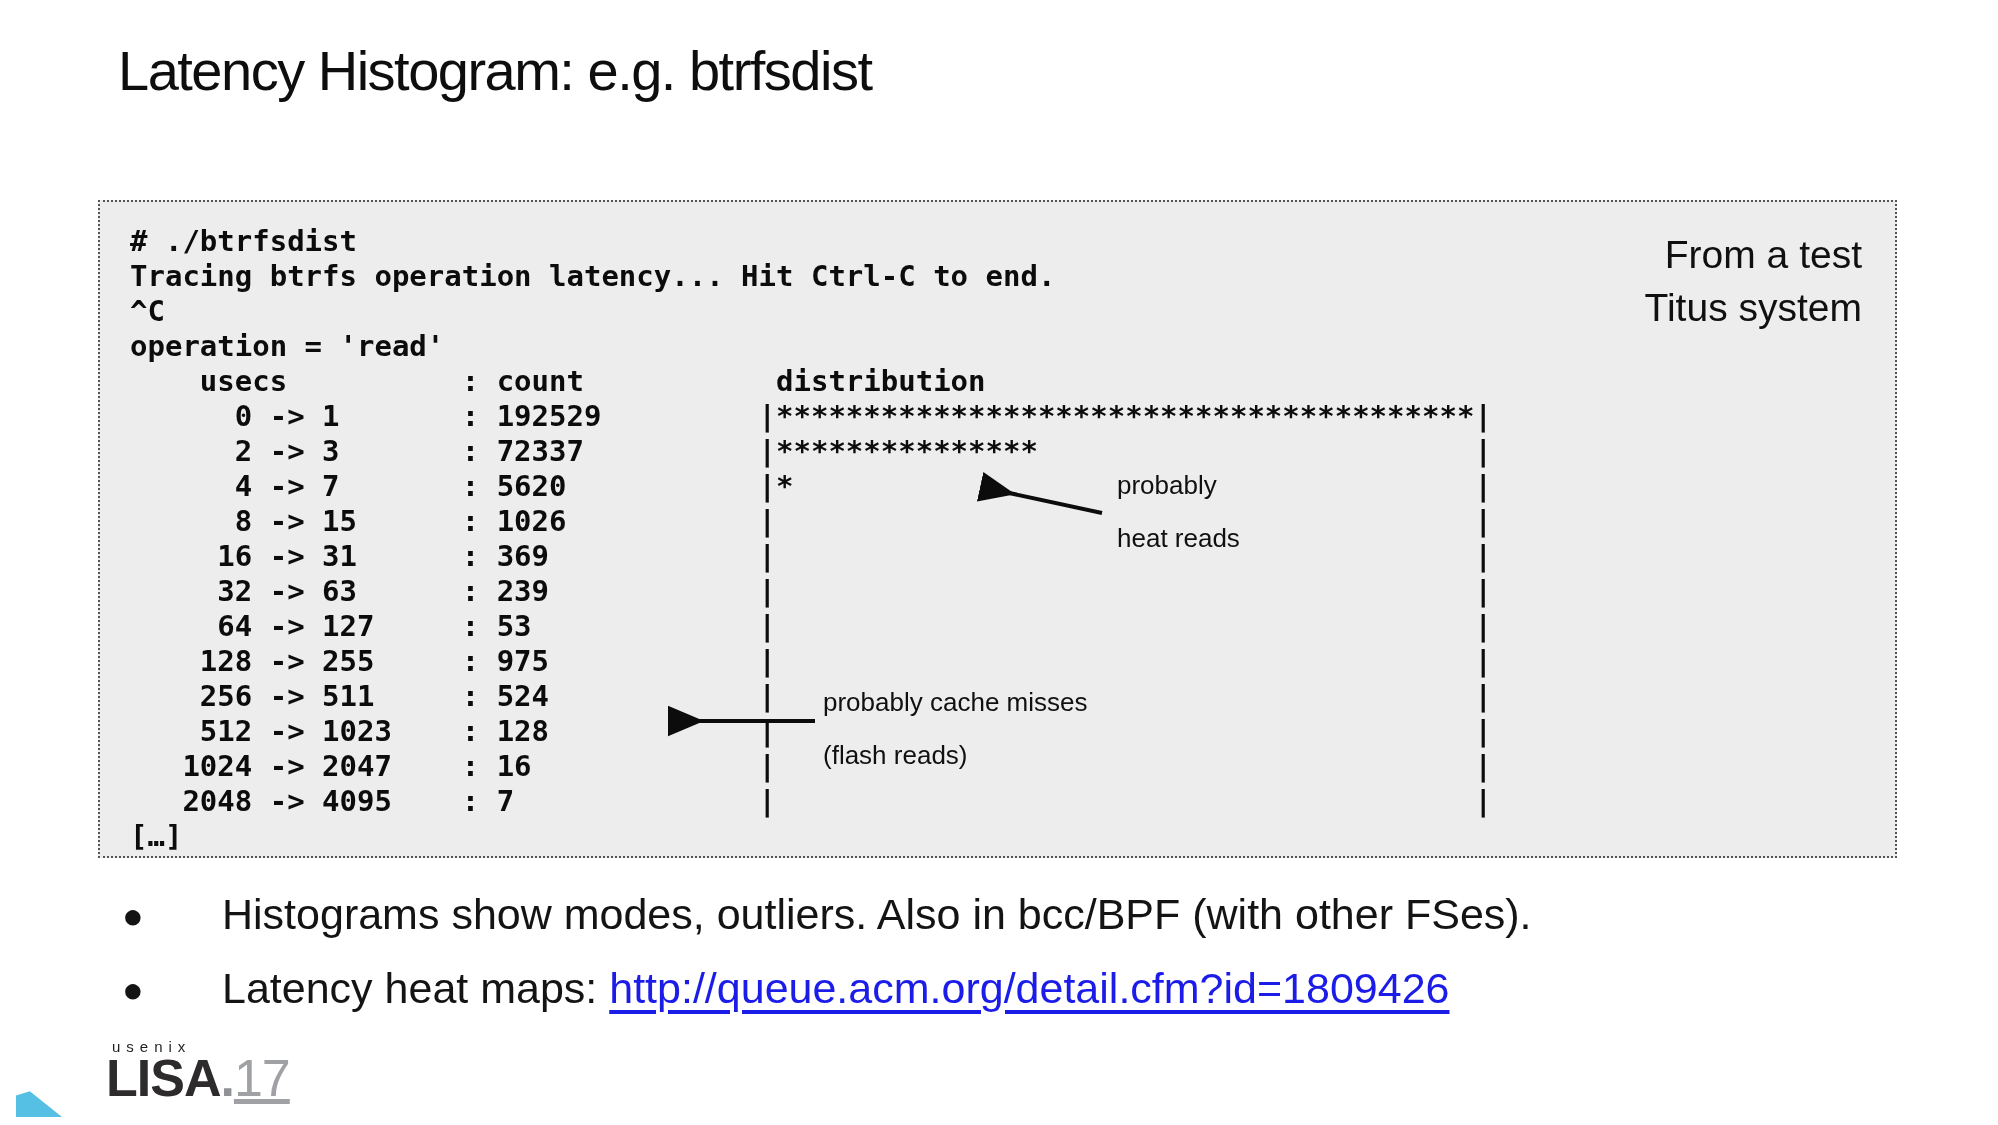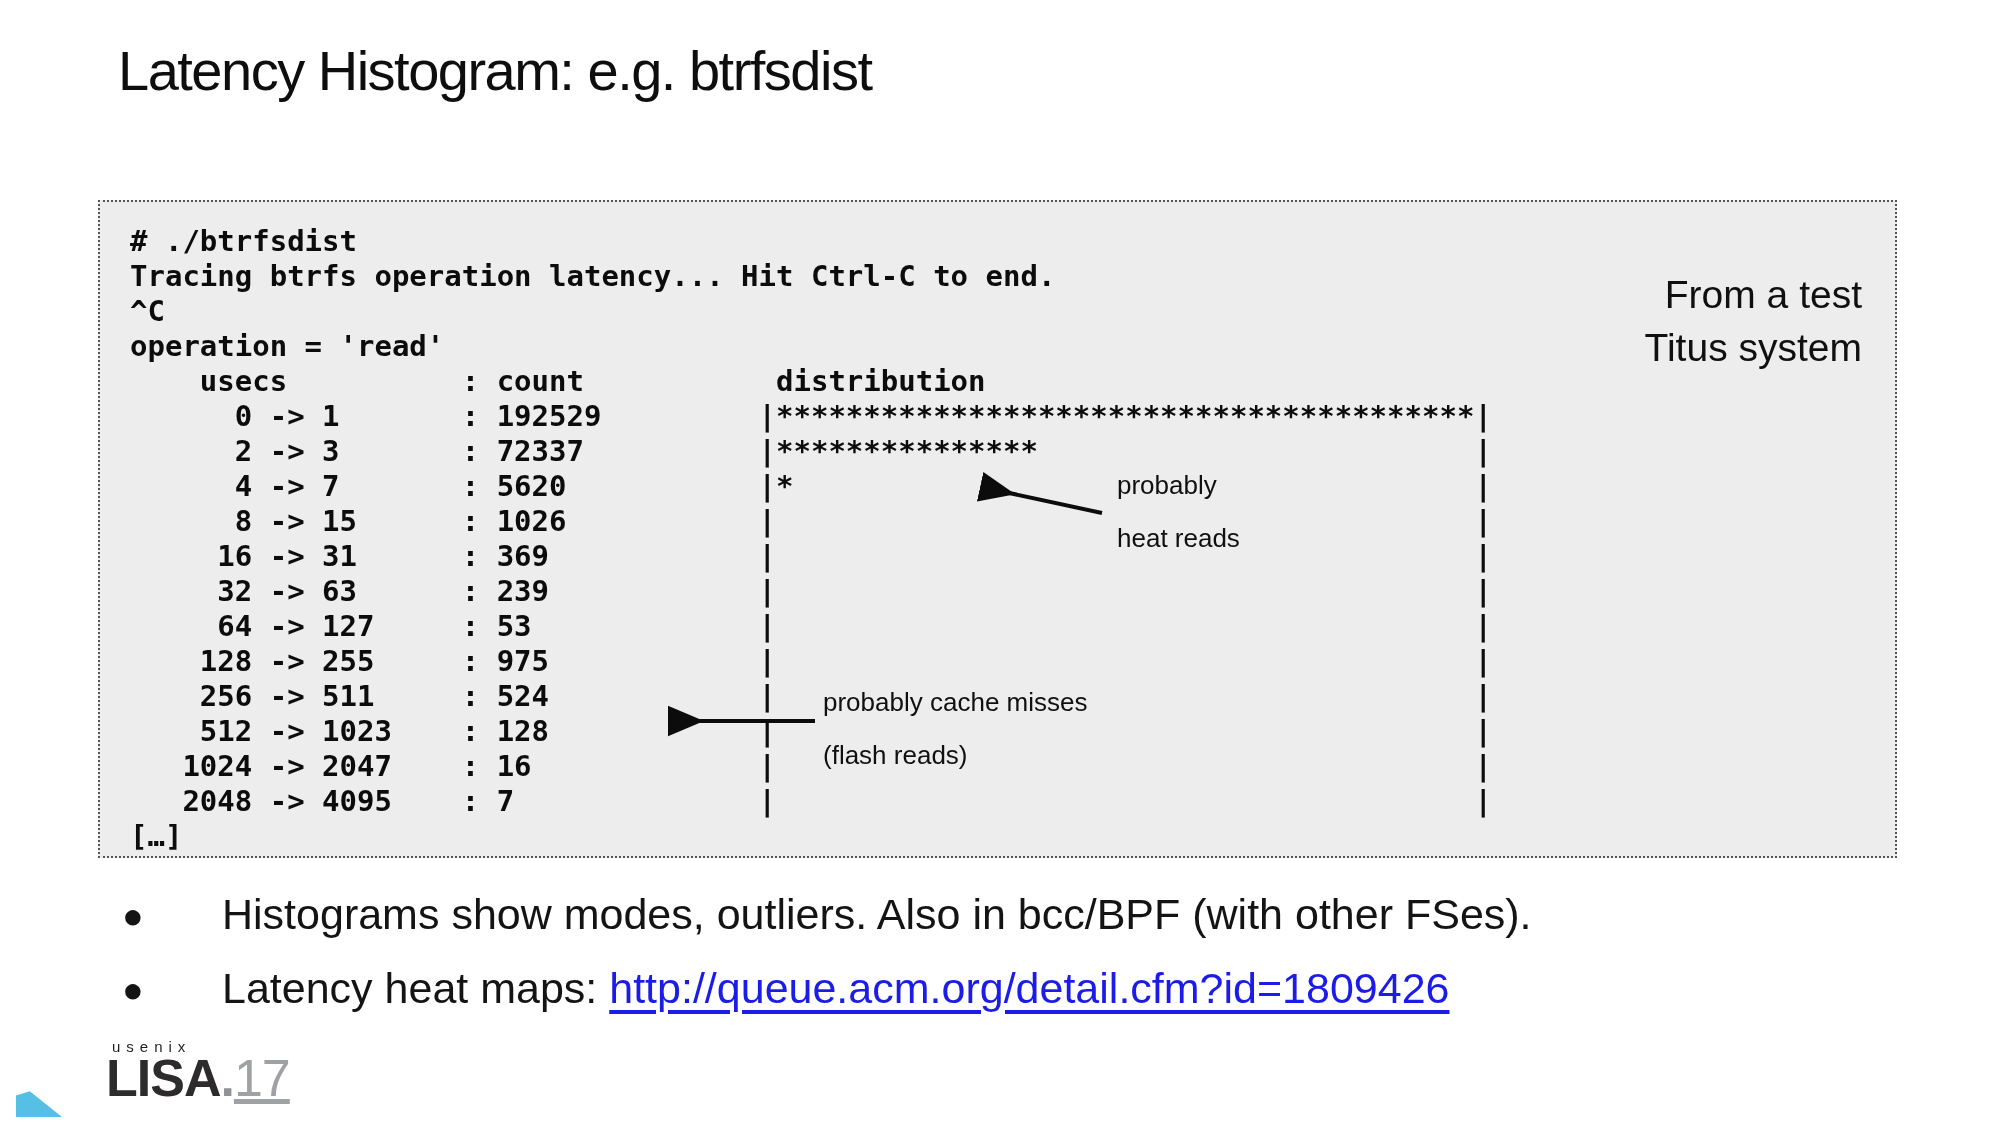--- a/index.html
+++ b/index.html
@@ -8,21 +8,21 @@
 
   .title{position:absolute;left:118px;top:38px;font-size:56px;font-weight:400;
          letter-spacing:-1.5px;color:#0e0e0e;white-space:nowrap;}
 
   .terminal{position:absolute;left:98px;top:200px;width:1799px;height:658px;
             background:#ededed;border:2px dotted #555;box-sizing:border-box;}
   .terminal pre{position:absolute;left:18px;top:10px;margin:12px;
                 font-family:"DejaVu Sans Mono",monospace;font-weight:700;
                 font-size:29px;line-height:35px;color:#0c0c0c;white-space:pre;}
   .note{position:absolute;right:33px;top:26px;text-align:right;
-        font-size:39px;line-height:53px;color:#101010;margin-top:40px;}
+        font-size:39px;line-height:53px;color:#101010;}
 
   .ann{position:absolute;font-size:26px;line-height:53px;color:#101010;white-space:nowrap;}
   .ann-cache-reads{left:1117px;top:459px;}
   .ann-cache-misses{left:823px;top:676px;}
 
   .overlay{position:absolute;left:0;top:0;width:1998px;height:1125px;pointer-events:none;}
 
   .bullet-row{position:absolute;left:122px;display:flex;font-size:43px;color:#141414;white-space:nowrap;}
   .bullet-row .dot{width:100px;font-size:36px;line-height:52px;}
   .bullet-1{top:890px;}

